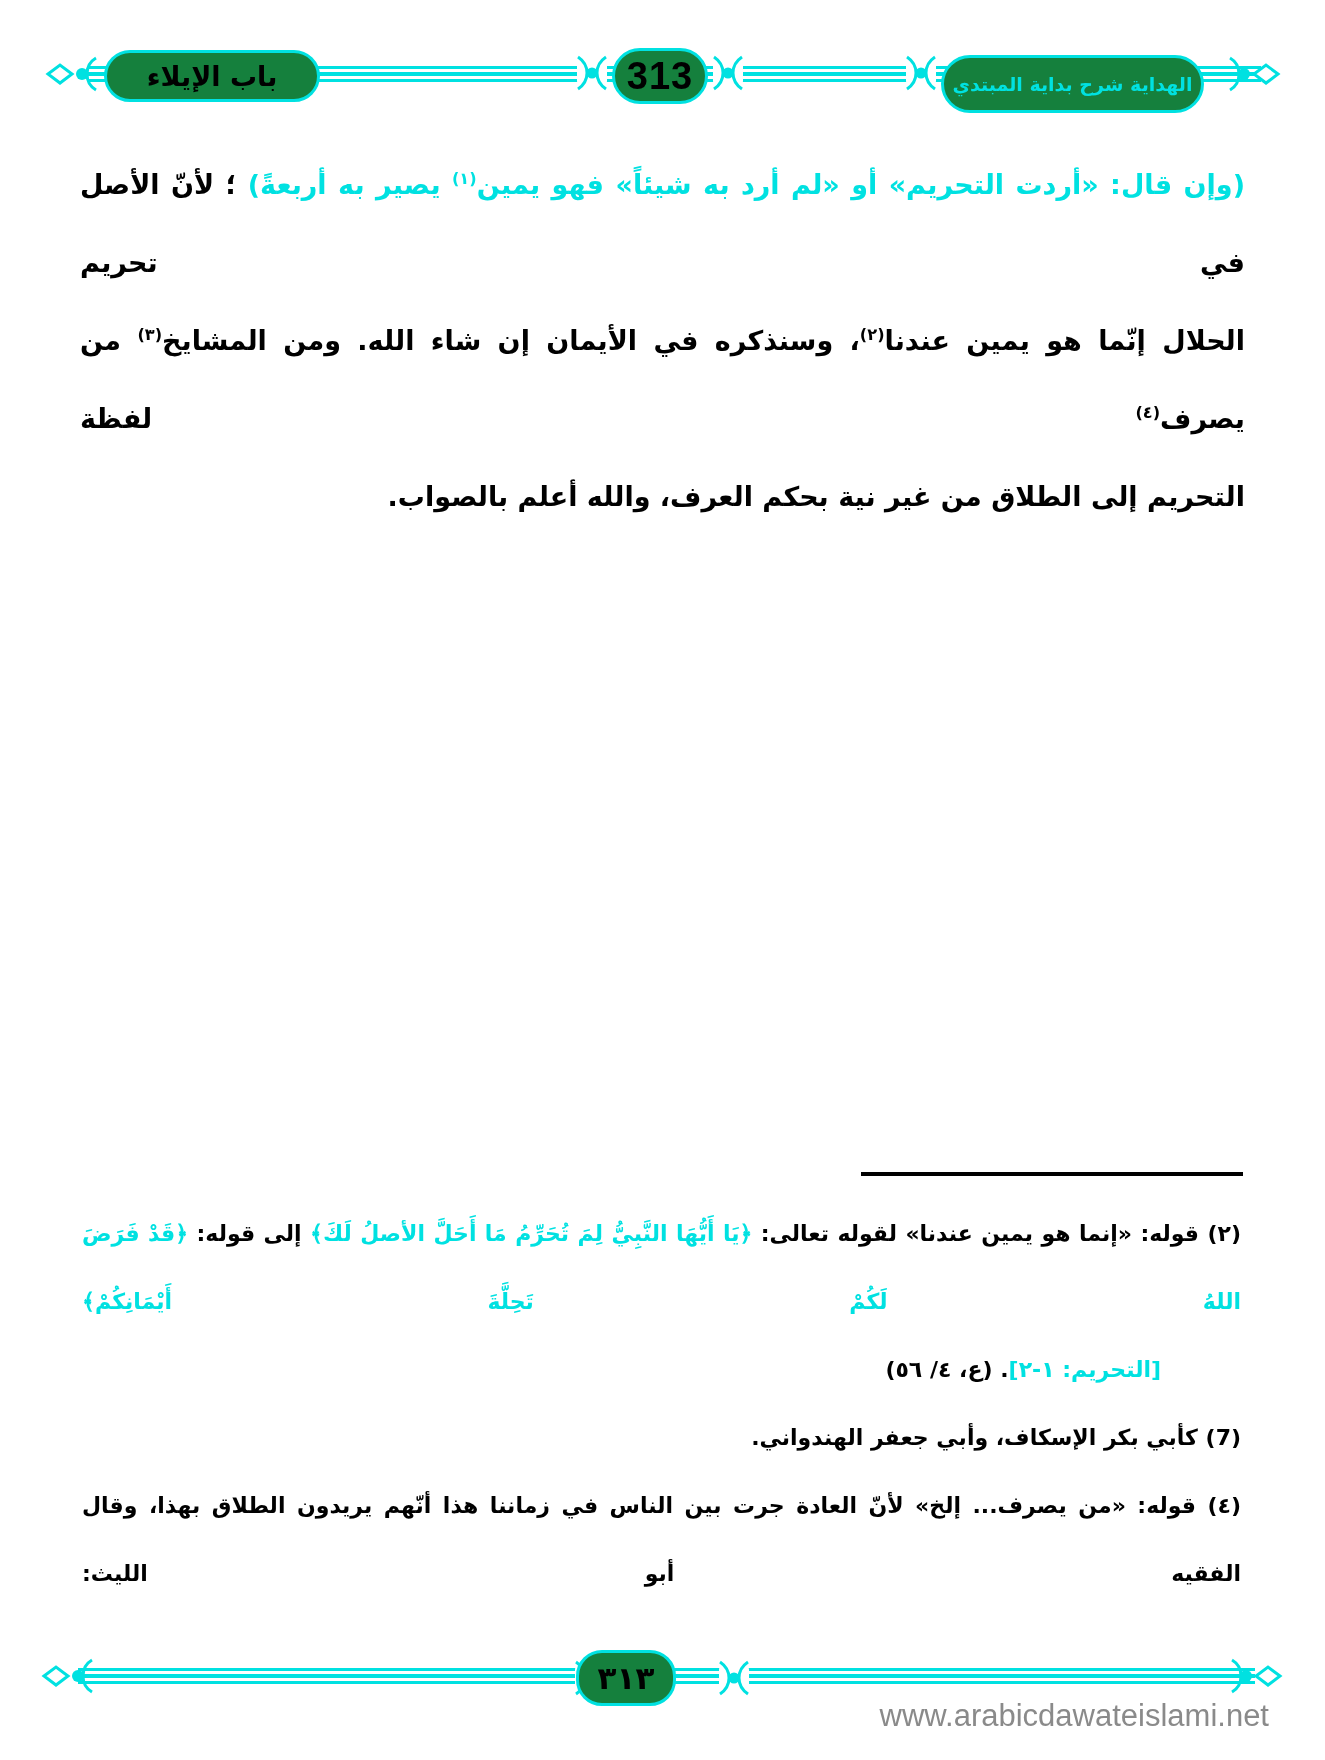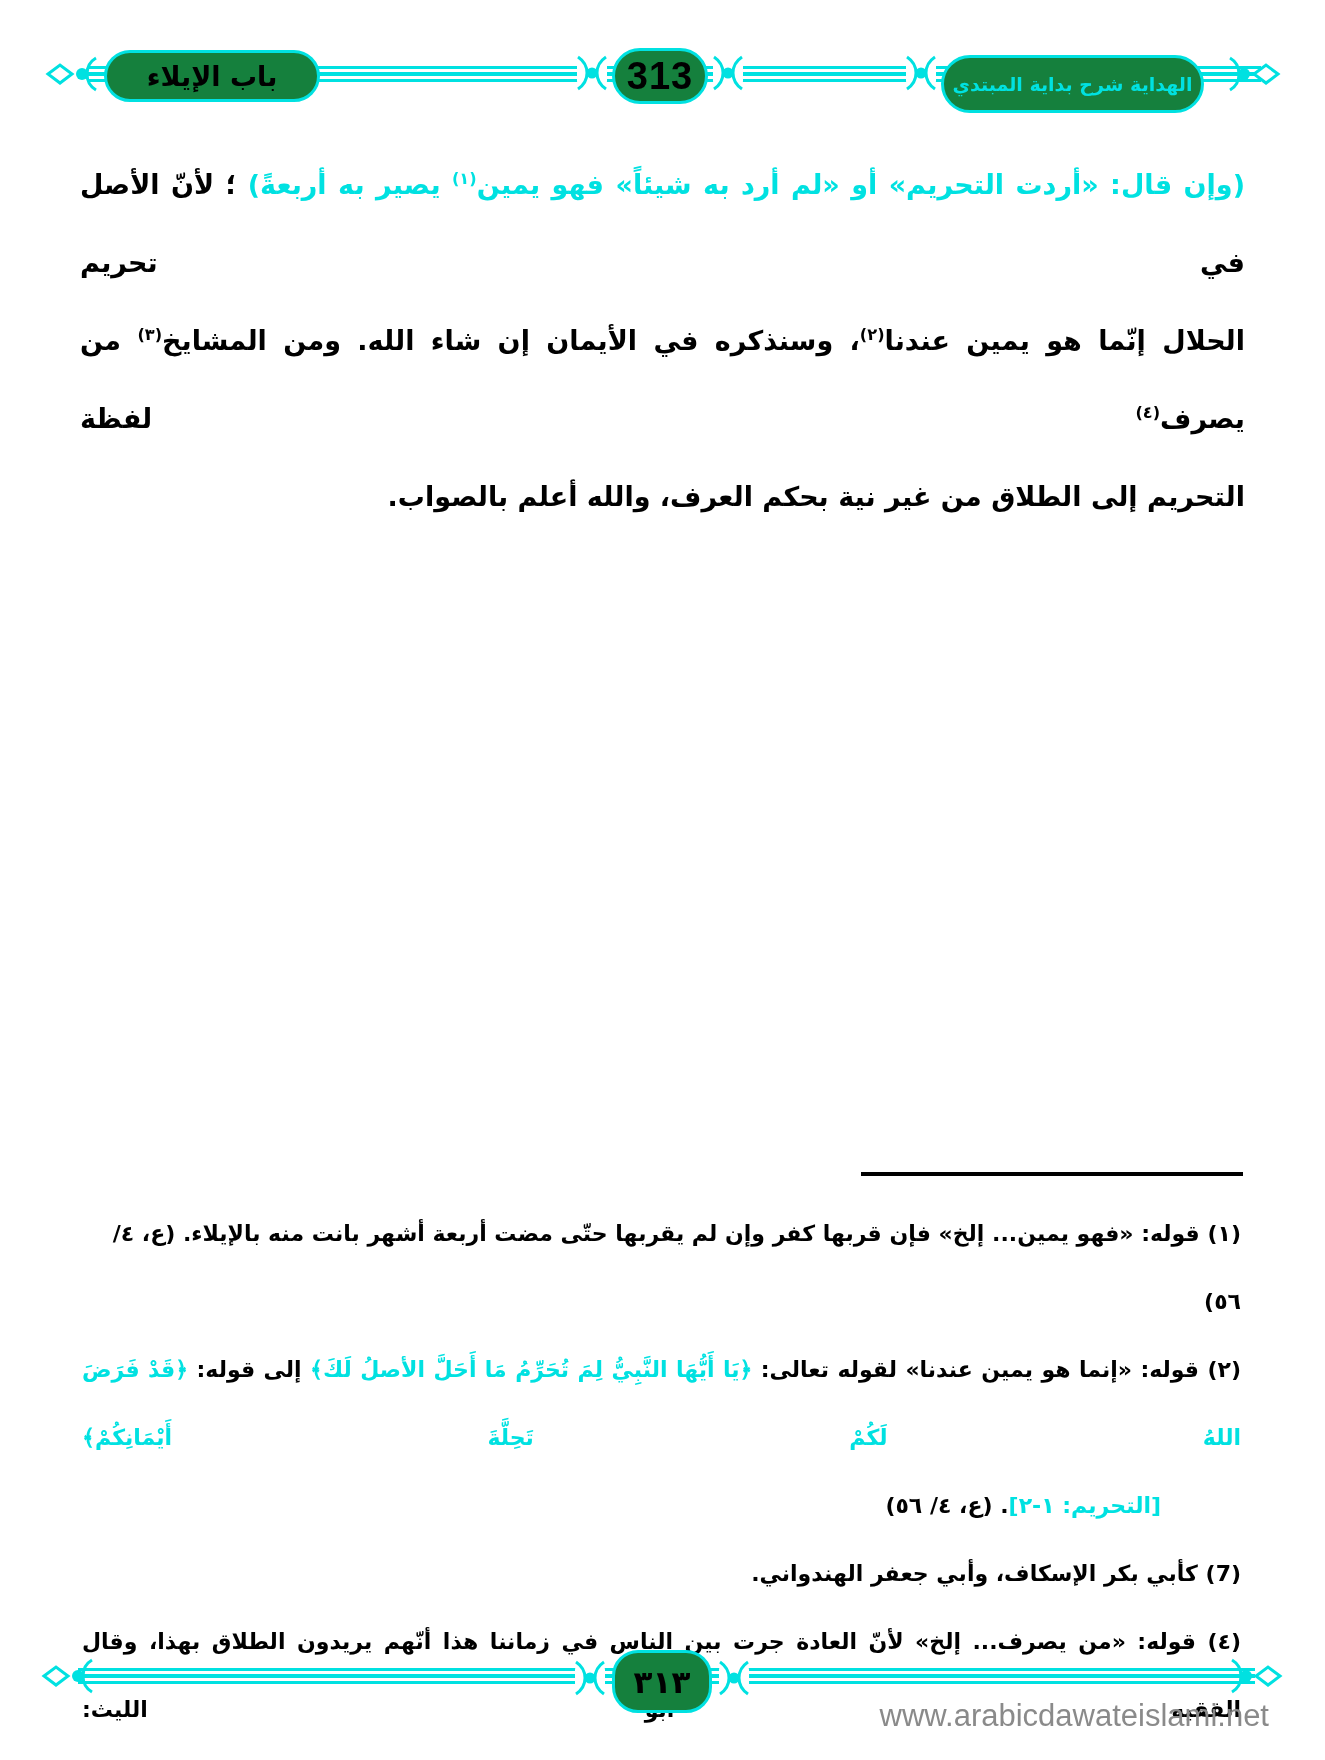--- a/index.html
+++ b/index.html
@@ -38,21 +38,21 @@
     border:3px solid var(--acc);
     display:flex;align-items:center;justify-content:center;
     text-align:center;
   }
   .chapter-oval{left:104px;top:50px;width:216px;height:52px;border-radius:28px;}
   .chapter-oval span{font-size:27px;font-weight:700;color:var(--ink);}
   .pagenum-oval{left:612px;top:48px;width:96px;height:56px;border-radius:28px;}
   .pagenum-oval span{font-family:"Liberation Sans","DejaVu Sans",sans-serif;font-size:38px;font-weight:700;color:var(--ink);letter-spacing:1px;}
   .booktitle-oval{left:941px;top:47px;width:263px;height:58px;border-radius:30px;margin-top:8px;}
   .booktitle-oval span{font-size:19px;font-weight:700;color:var(--acc);white-space:nowrap;}
-  .footer-oval{left:612px;top:1650px;width:100px;height:63px;border-radius:26px;}
+  .footer-oval{left:576px;top:1650px;width:100px;height:56px;border-radius:26px;}
   .footer-oval span{font-size:31px;font-weight:700;color:var(--ink);}
   
   .body-text{
     position:absolute;top:146px;right:80px;left:80px;z-index:2;
     direction:rtl;
     font-size:27px;font-weight:700;color:var(--ink);
     line-height:78px;
   }
   .body-text p{margin:0;text-align:right;}
   .body-text p.full{text-align:justify;text-align-last:justify;}
@@ -135,21 +135,20 @@
 
   <main class="body-text" dir="rtl">
     <p class="full"><span class="accent">(وإن قال: «أردت التحريم» أو «لم أرد به شيئاً» فهو يمين</span><sup class="fnmark accent">(١)</sup><span class="accent"> يصير به أربعةً)</span><span> ؛ لأنّ الأصل في تحريم</span></p>
     <p class="full"><span>الحلال إنّما هو يمين عندنا</span><sup class="fnmark">(٢)</sup><span>، وسنذكره في الأيمان إن شاء الله. ومن المشايخ</span><sup class="fnmark">(٣)</sup><span> من يصرف</span><sup class="fnmark">(٤)</sup><span> لفظة</span></p>
     <p><span>التحريم إلى الطلاق من غير نية بحكم العرف، والله أعلم بالصواب.</span></p>
   </main>
 
   <div class="fn-rule"></div>
 
   <section class="footnotes" dir="rtl">
-    <p><span>(١) قوله: «فهو يمين... إلخ» فإن قربها كفر وإن لم يقربها حتّى مضت أربعة أشهر بانت منه بالإيلاء. (ع، ٤/ ٥٦)</span></p>
     <p class="full"><span>(٢) قوله: «إنما هو يمين عندنا» لقوله تعالى: </span><span class="quran">﴿يَا أَيُّهَا النَّبِيُّ لِمَ تُحَرِّمُ مَا أَحَلَّ الأصلُ لَكَ﴾</span><span> إلى قوله: </span><span class="quran">﴿قَدْ فَرَضَ اللهُ لَكُمْ تَحِلَّةَ أَيْمَانِكُمْ﴾</span></p>
     <p class="indent-sm"><span class="quran">[التحريم: ١-٢]</span><span>. (ع، ٤/ ٥٦)</span></p>
     <p><span>(7) كأبي بكر الإسكاف، وأبي جعفر الهندواني.</span></p>
     <p class="full"><span>(٤) قوله: «من يصرف... إلخ» لأنّ العادة جرت بين الناس في زماننا هذا أنّهم يريدون الطلاق بهذا، وقال الفقيه أبو الليث:</span></p>
     <p class="indent-lg"></p>
   </section>
 
   <div class="rule bottom-rule"></div>
 
   <svg class="deco" style="left:40px;top:1654px" width="72" height="44" viewBox="0 0 72 44">

